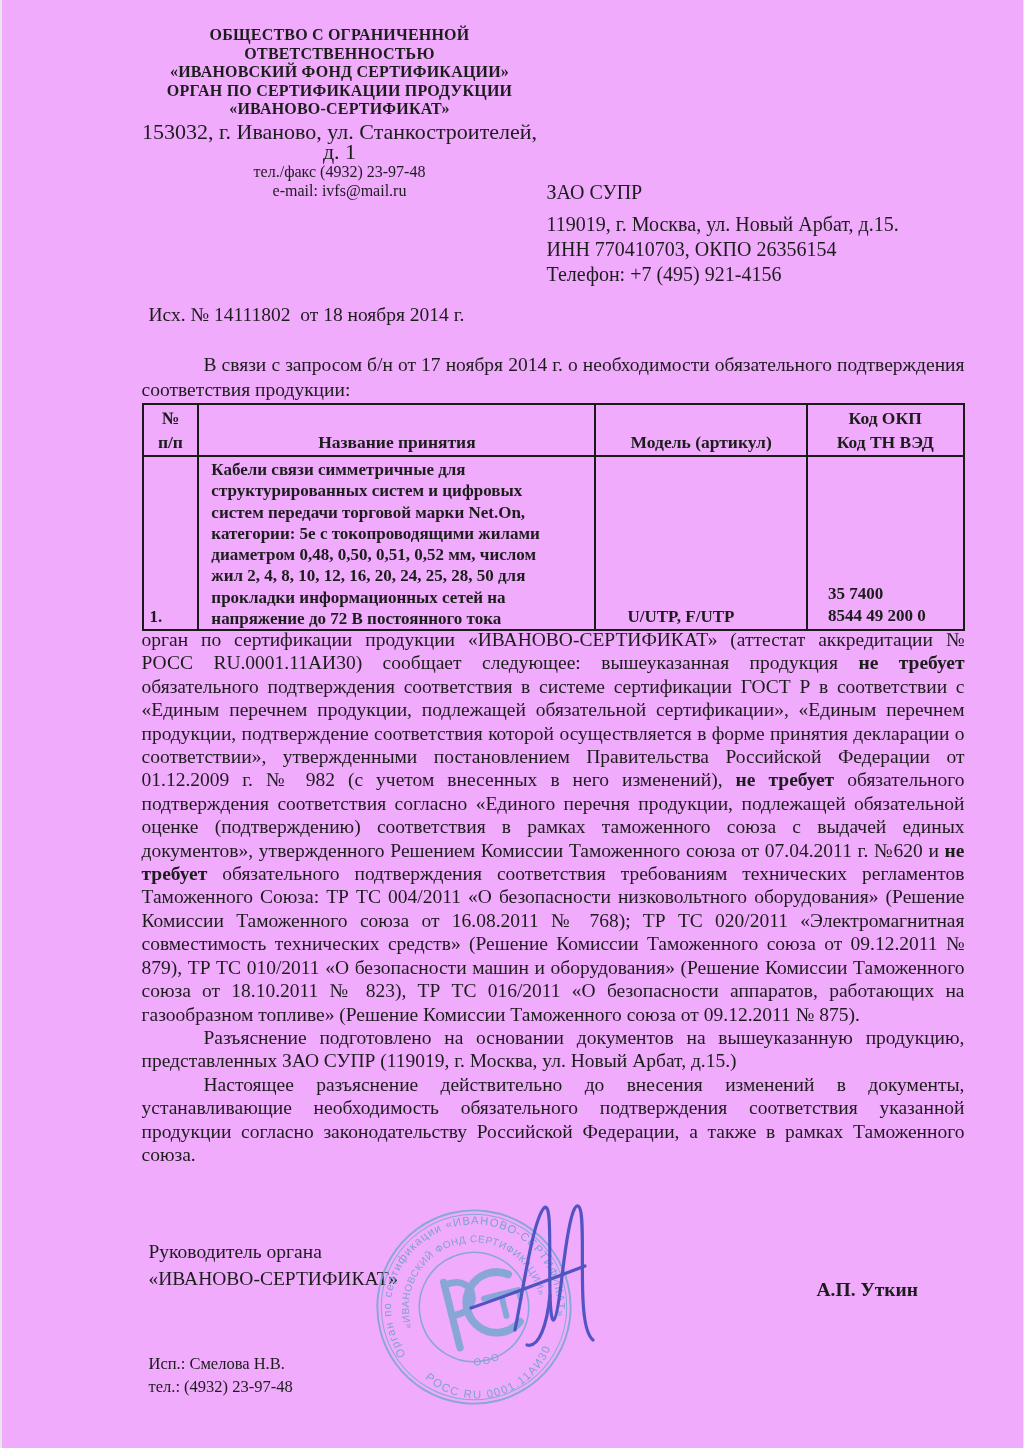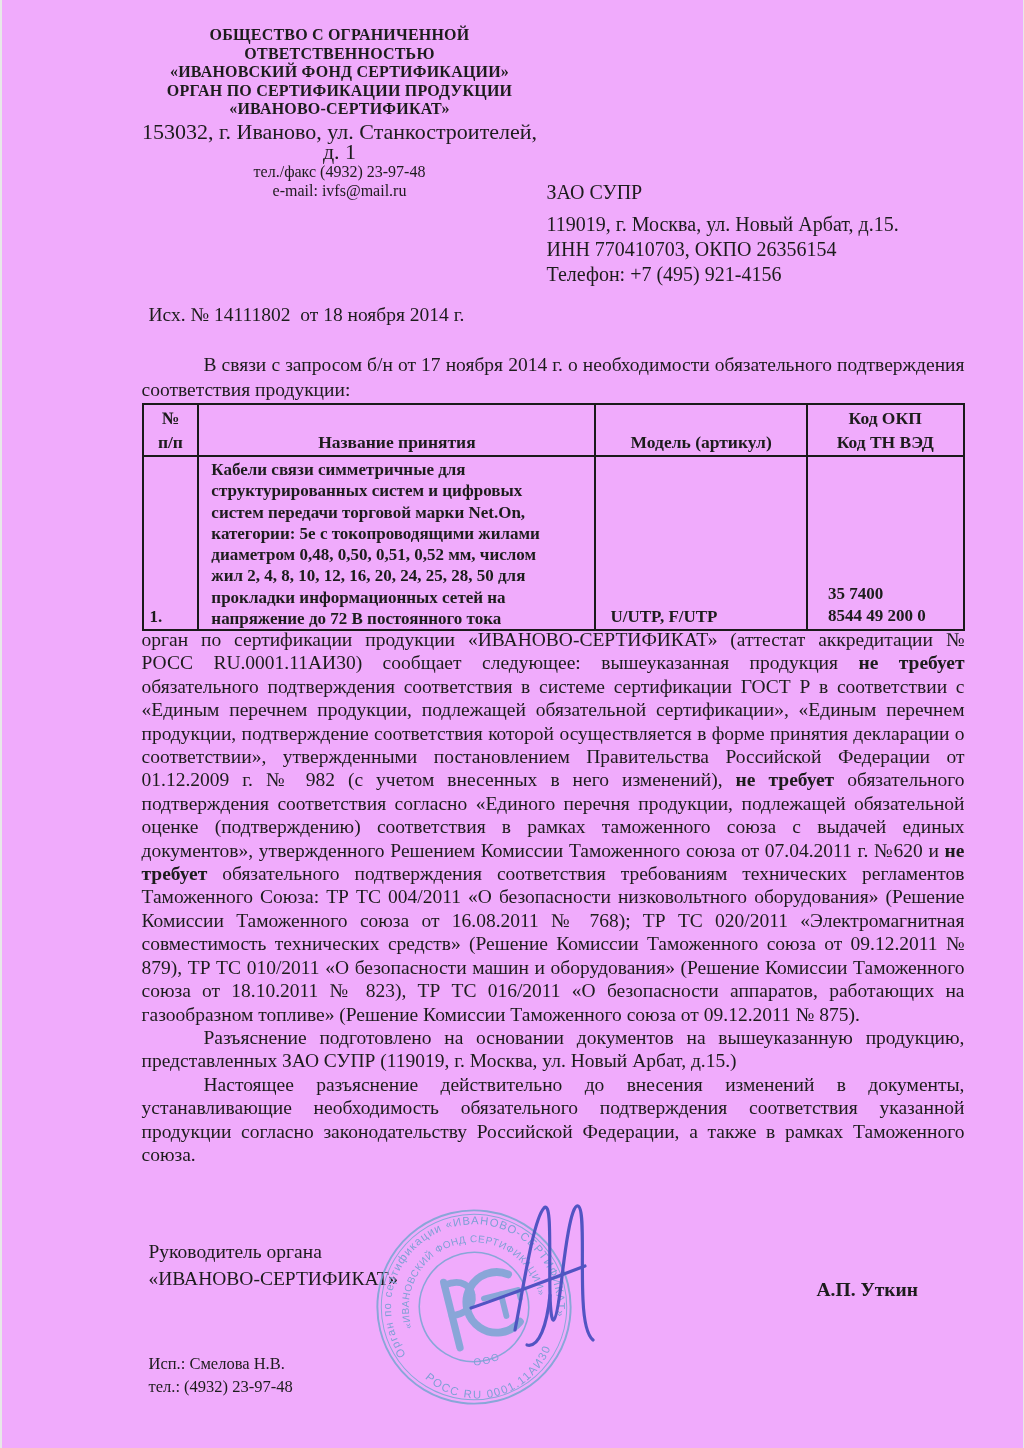--- a/index.html
+++ b/index.html
@@ -28,21 +28,21 @@
   
   .ptable{position:absolute;left:140px;top:403px;width:823px;border-collapse:collapse;
     font-weight:bold;font-size:17px;}
   .ptable td{border:2px solid #1a1a1a;padding:0;vertical-align:bottom;}
   .ptable .hnum{width:54px;text-align:center;font-size:17.5px;line-height:24px;white-space:pre-line;padding:1px 0;}
   .ptable .hname{width:396px;text-align:center;font-size:17.5px;vertical-align:bottom;padding-bottom:2px;}
   .ptable .hmodel{width:210px;text-align:center;font-size:17.5px;vertical-align:bottom;padding-bottom:2px;}
   .ptable .hcode{width:155px;text-align:center;font-size:17.5px;line-height:24px;white-space:pre-line;padding:1px 0;}
   .ptable .cnum{height:168px;vertical-align:bottom;padding:0 0 2px 6px;}
   .ptable .cname{vertical-align:top;white-space:pre-line;line-height:21.3px;padding:2px 6px 0 12px;}
-  .ptable .cmodel{vertical-align:bottom;padding:0 0 2px 14px;}
+  .ptable .cmodel{vertical-align:bottom;padding:0 0 2px 31px;}
   .ptable .ccode{vertical-align:bottom;white-space:pre-line;line-height:22px;padding:0 0 2px 20px;margin-left:20px;}
   
   .bodytext{position:absolute;left:140px;top:628px;width:823px;font-size:19.5px;line-height:23.4px;
     text-align:justify;}
   .bodytext p{margin:0;}
   .bodytext p.ind{text-indent:62px;}
   
   .sigrole{position:absolute;left:147px;top:1238px;font-size:19.5px;line-height:27px;}
   .signame{position:absolute;left:815px;top:1279px;font-size:19.5px;font-weight:bold;}
   

